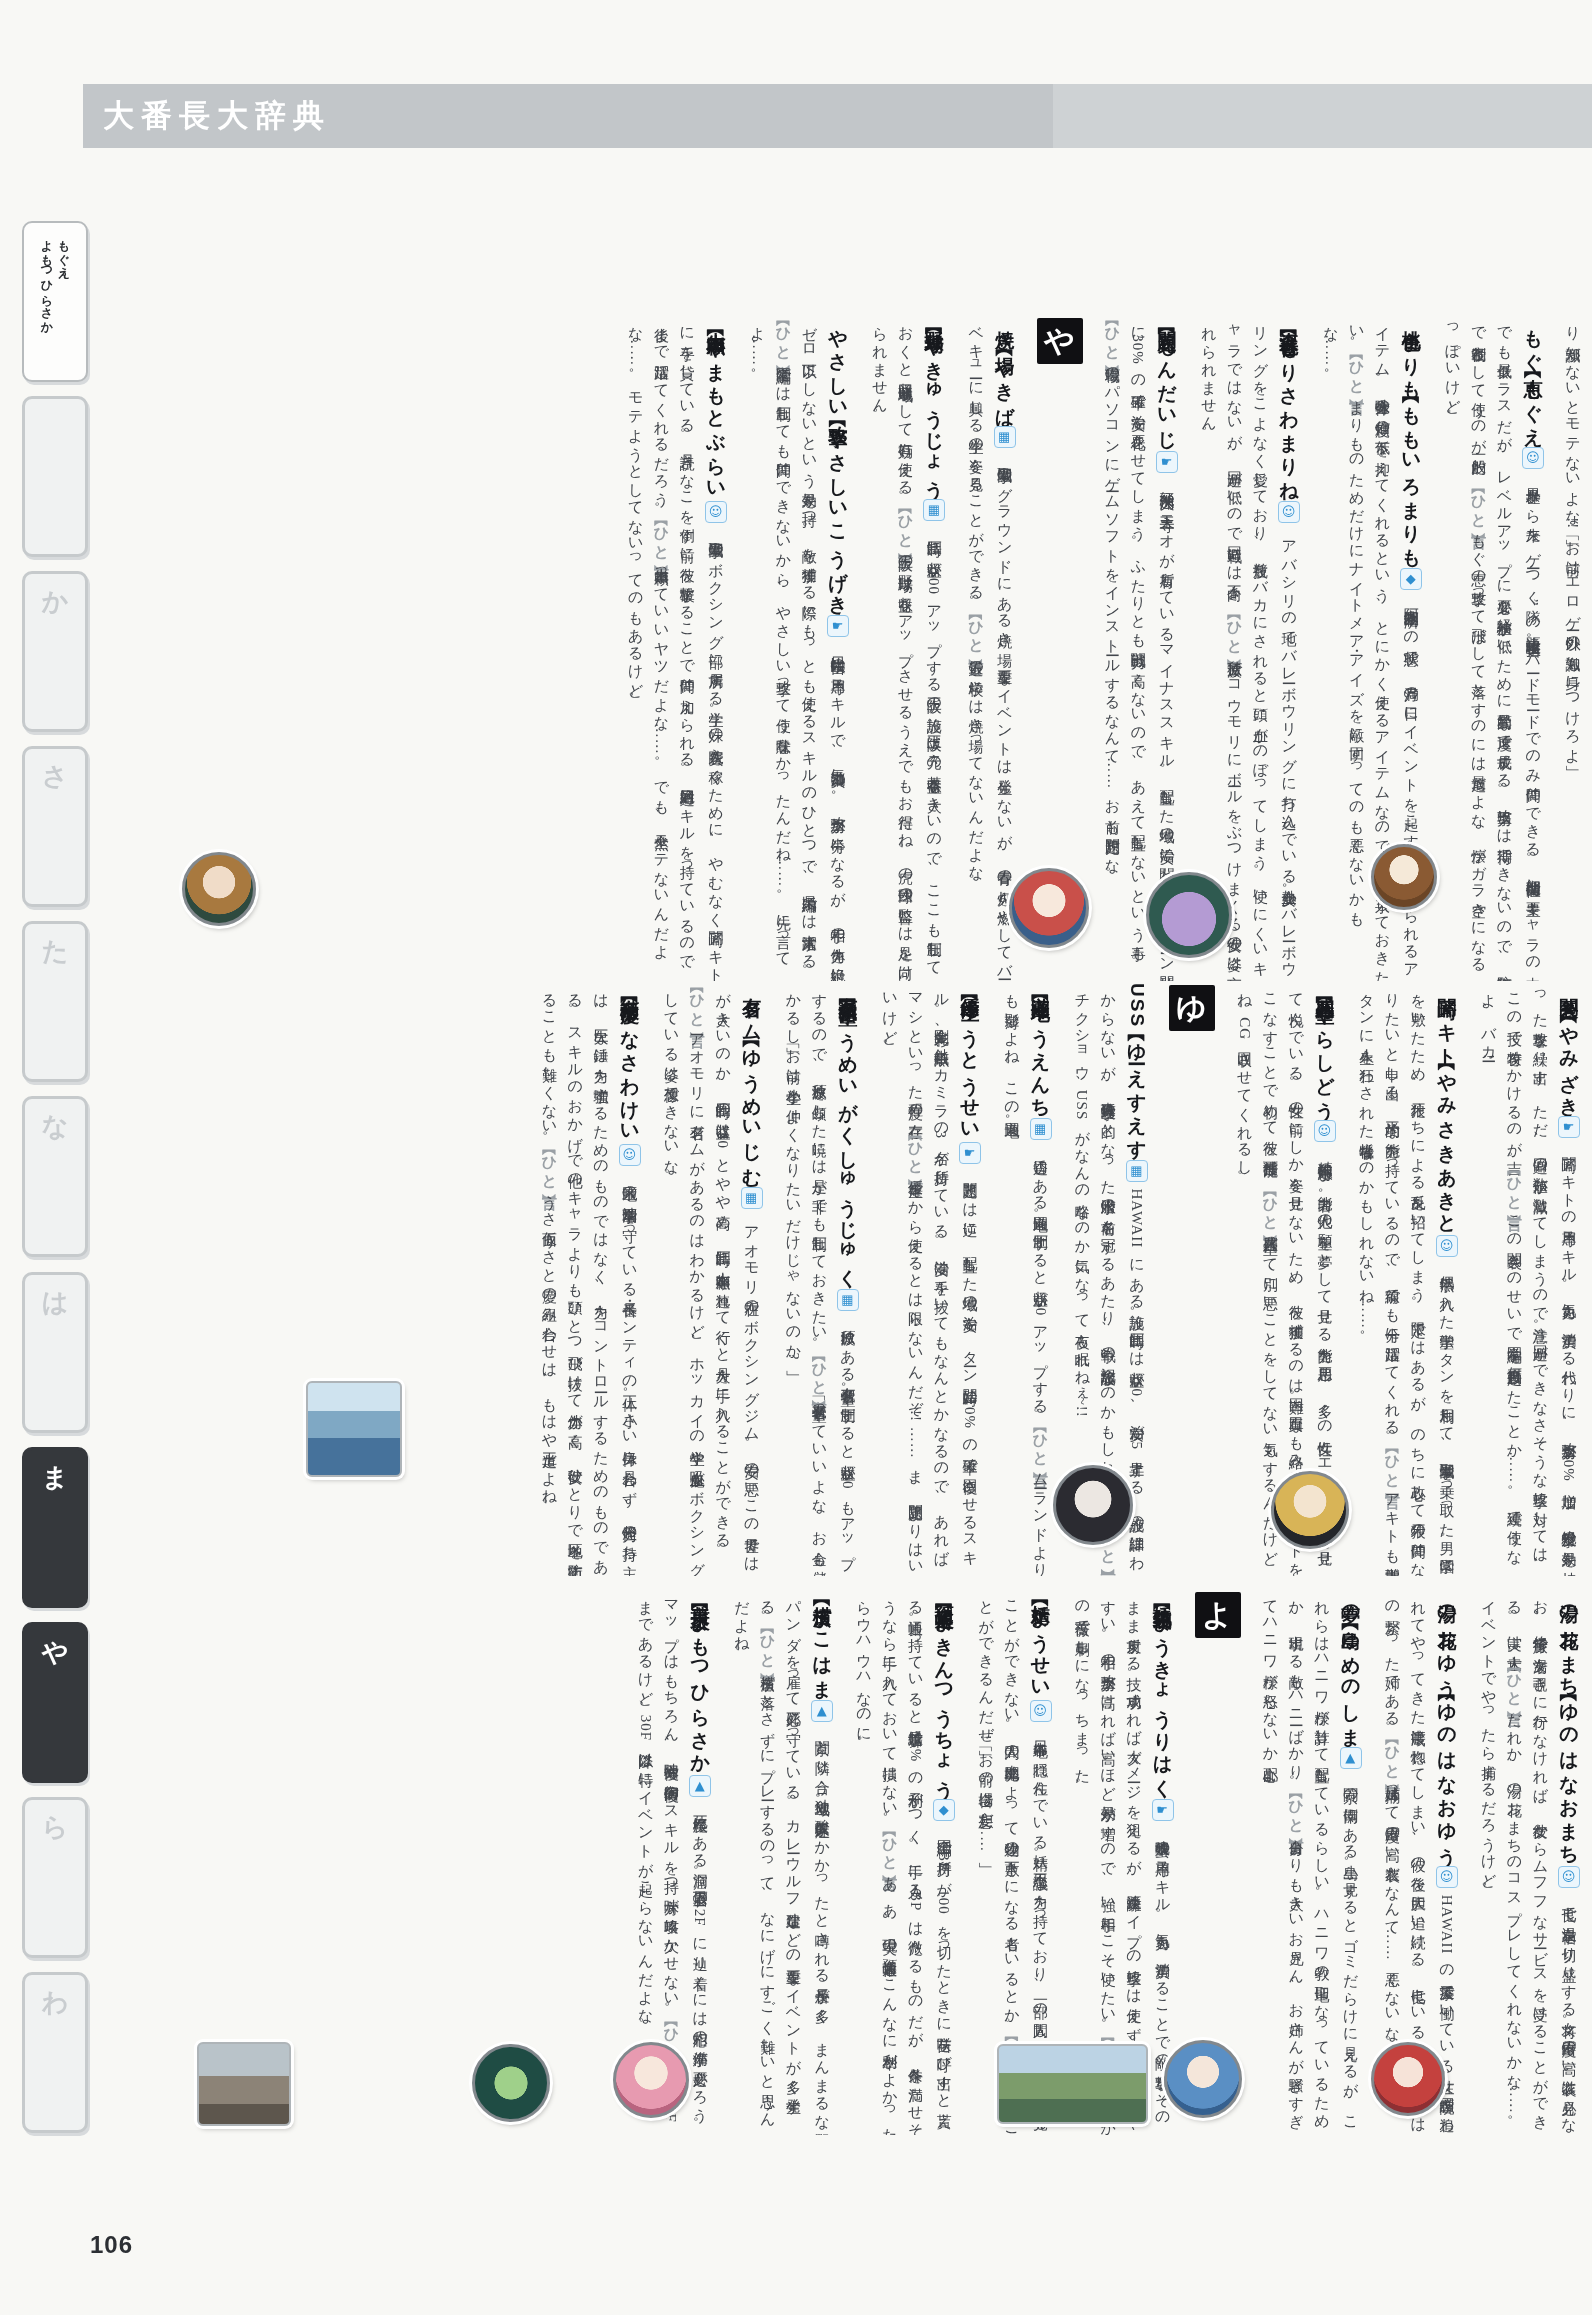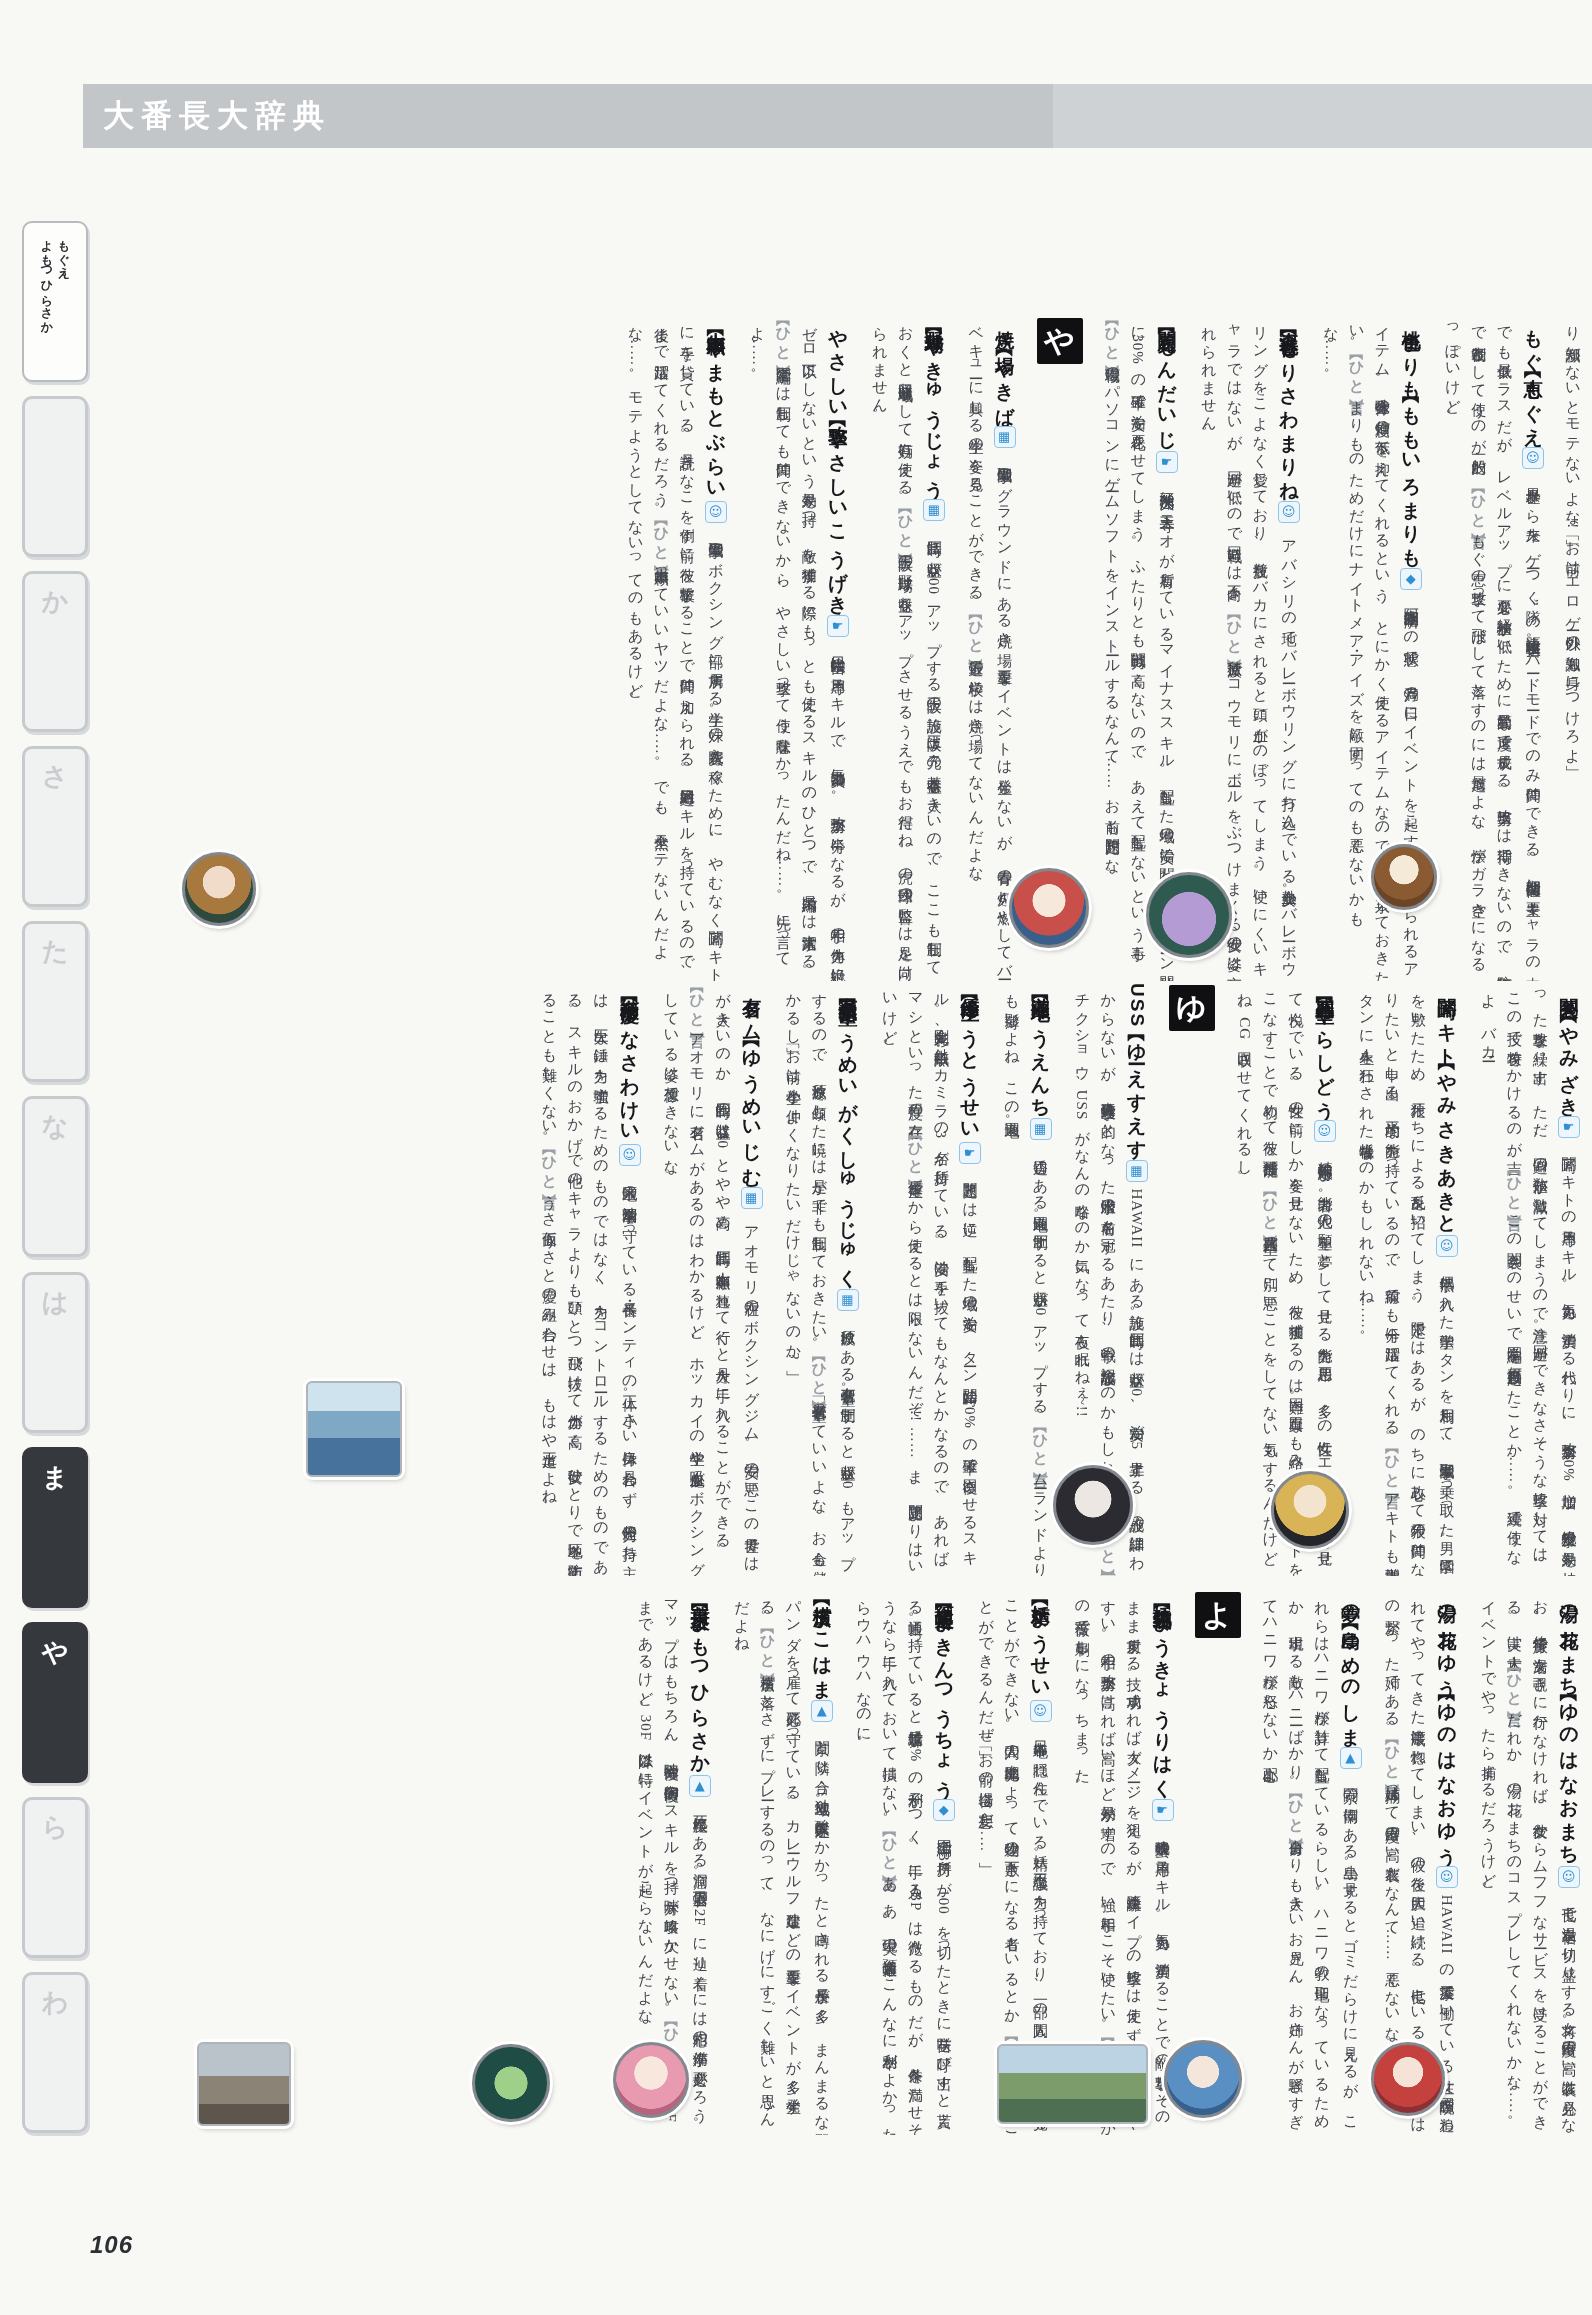--- a/index.html
+++ b/index.html
@@ -39,21 +39,21 @@
     writing-mode:horizontal-tb;margin:7px 0;font-family:"DejaVu Sans",sans-serif;}
   .hitokoto{color:#9aa0a5;font-weight:bold;}
   .section-marker{display:block;width:46px;height:46px;background:#101013;color:#ffffff;
     font-family:"Liberation Sans",sans-serif;font-weight:bold;font-size:30px;line-height:46px;
     text-align:center;writing-mode:horizontal-tb;margin:2px 16px 0 16px;border-radius:2px;}
   
   .img{position:absolute;box-sizing:border-box;}
   .img.circle{border-radius:50%;border:3px solid #82888d;box-shadow:0 0 0 3px #fff,2px 3px 5px rgba(0,0,0,.28);}
   .img.rect{border-radius:6px;border:2px solid #aeb4b8;box-shadow:0 0 0 3px #fff,2px 3px 5px rgba(0,0,0,.25);}
   .page-number{position:absolute;left:90px;top:2231px;font-family:"Liberation Sans",sans-serif;
-    font-weight:bold;font-size:24px;color:#2c2f34;letter-spacing:1px;font-style:italic;}
+    font-weight:bold;font-size:24px;color:#2c2f34;letter-spacing:1px;}
 </style>
 </head>
 <body>
 
 <div class="page">
 
   <div class="header-bar">
     <div class="header-title">大番長大辞典</div>
   </div>
 

